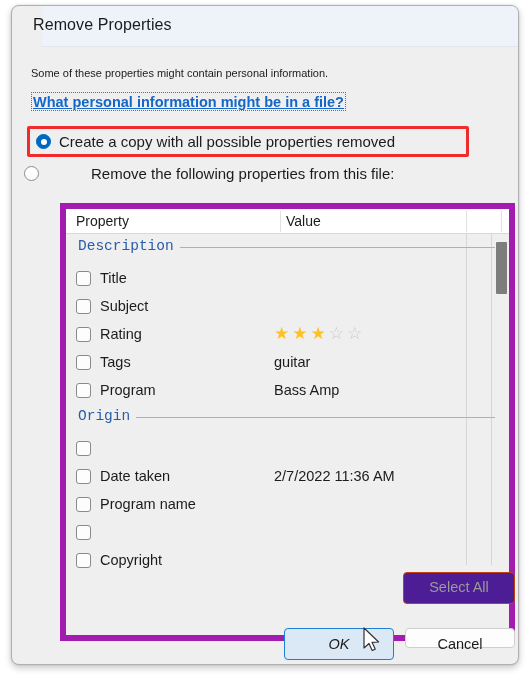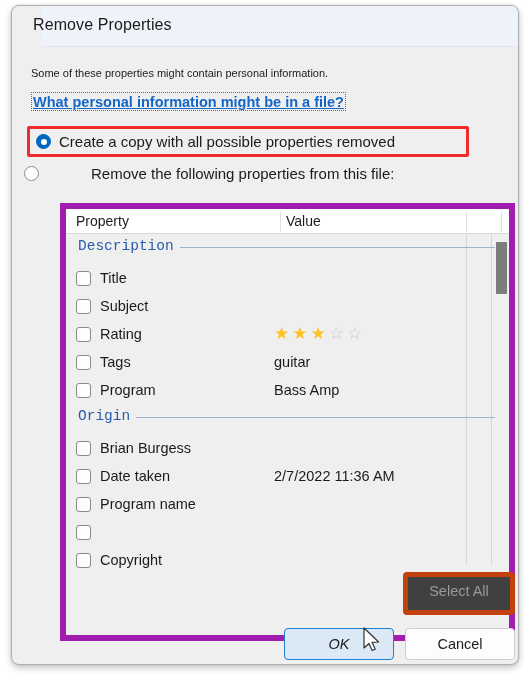--- a/index.html
+++ b/index.html
@@ -266,42 +266,42 @@
     border-radius: 4px;
     cursor: pointer;
     background: #fdfdfd;
     border: 1px solid #cccccc;
     color: #1b1b1b;
   }
   #btn-select-all {
     left: 391px;
     top: 566px;
     width: 112px;
-    height: 43px;
+    height: 32px;
     line-height: 28px;
     color: #9a9a9a;
-    background: #404040;
-    border: 5px solid #c2410c;
+    background: #4c1d95;
+    border: 1px solid #c2410c;
     cursor: default;
   }
   #btn-ok {
     left: 272px;
     top: 622px;
     width: 110px;
     height: 32px;
     line-height: 30px;
     background: #dbe9f7;
     border: 1px solid #1b7fd4;
     font-style: italic;
   }
   #btn-cancel {
     left: 393px;
     top: 622px;
     width: 110px;
-    height: 32px;
+    height: 20px;
     line-height: 30px;
     background: #fdfdfd;
     border: 1px solid #cfcfcf;
   }
 
   
   #cursor {
     position: absolute;
     left: 350px;
     top: 621px;
@@ -389,21 +389,20 @@
         <span class="prop-value">Bass Amp</span>
       </div>
 
       <div class="group-head" style="margin-top:6px;">
         <span class="group-rule"></span>
         <span class="group-label">Origin</span>
       </div>
 
       <div class="prop-row">
         <span class="checkbox"></span>
-        <span class="prop-value">Brian Burgess</span>
       </div>
 
       <div class="prop-row">
         <span class="checkbox"></span>
         <span class="prop-name">Date taken</span>
         <span class="prop-value">2/7/2022 11:36 AM</span>
       </div>
 
       <div class="prop-row">
         <span class="checkbox"></span>

